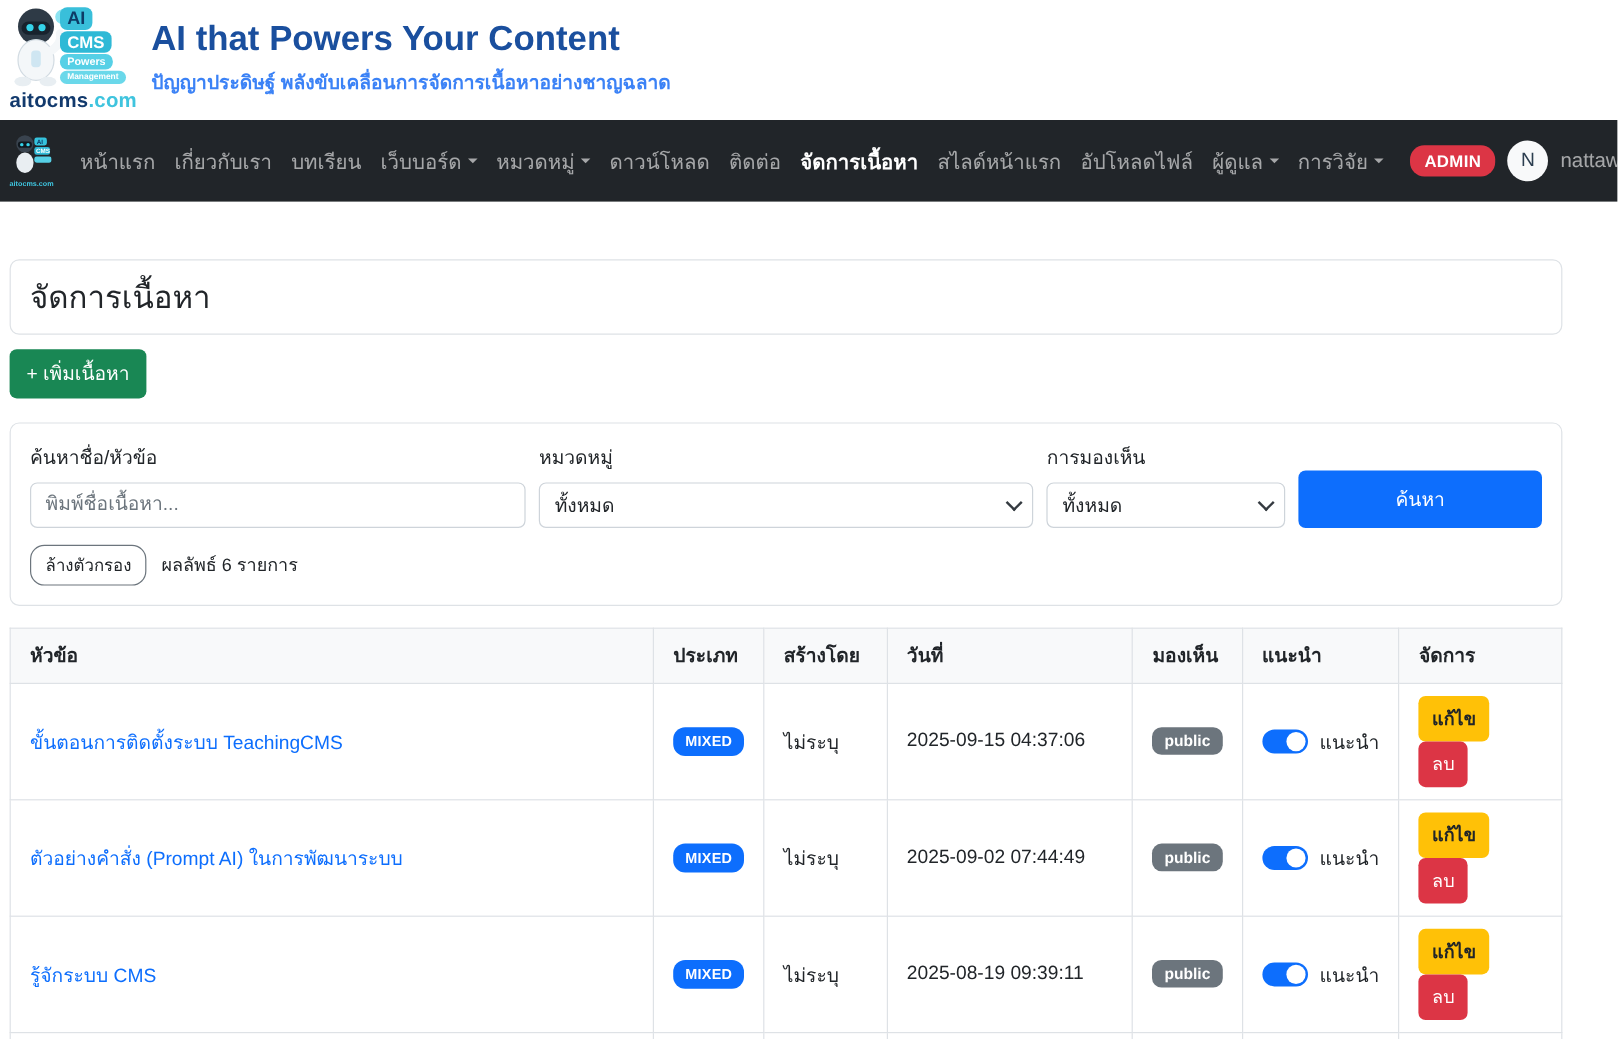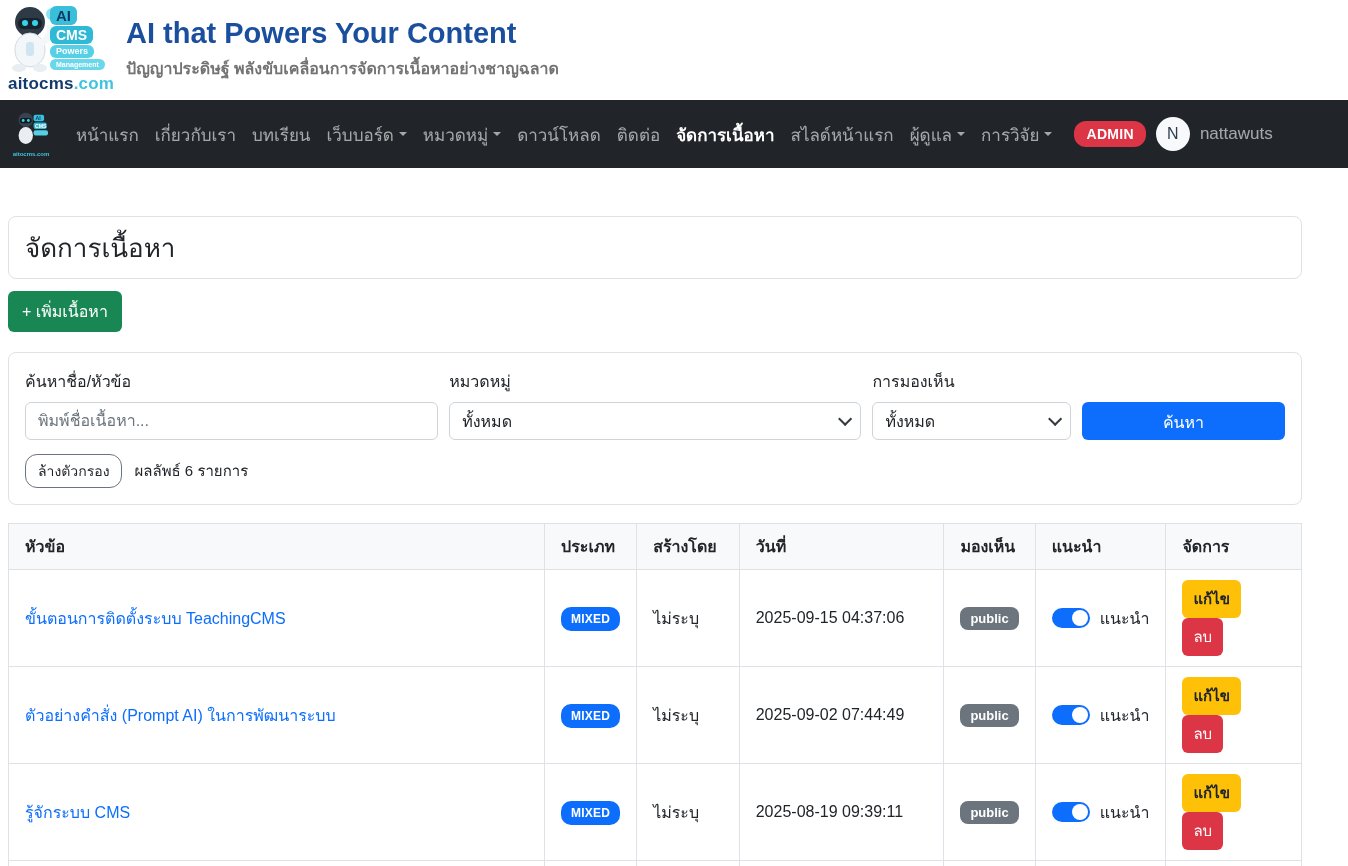--- a/index.html
+++ b/index.html
@@ -17,42 +17,42 @@
   .logo-badges { position:absolute; left:44px; top:0; display:flex; flex-direction:column; align-items:flex-start; gap:1px; }
   .logo-badge { background:#45c8e0; color:#fff; font-weight:bold; border-radius:6px; line-height:1; padding:2px 6px; }
   .logo-badge.b1 { font-size:15px; background:#39bfda; color:#0d3b66; }
   .logo-badge.b2 { font-size:14px; background:#2fb9d6; }
   .logo-badge.b3 { font-size:9px; background:#56d0e6; }
   .logo-badge.b4 { font-size:7px; background:#6ad8ea; }
   .brand-domain { font-size:17px; font-weight:bold; color:#123a6d; margin:2px 0 0 2px; letter-spacing:.2px; }
   .brand-domain .tld { color:#3fc4de; }
   .brand-text { margin-left:12px; padding-top:12px; }
   .brand-title { font-size:29px; font-weight:bold; color:#1a4f9e; line-height:1.1; }
-  .brand-subtitle { font-size:16px; font-weight:bold; color:#737373; margin-top:6px; }
+  .brand-subtitle { font-size:16px; font-weight:bold; color:#3b82f6; margin-top:6px; }
 
   
   .navbar { background:#212529; height:68px; display:flex; align-items:center; padding:0 16px 0 8px; }
   .nav-brand { width:46px; height:52px; margin-right:14px; display:flex; flex-direction:column; align-items:center; justify-content:center; cursor:pointer; }
   .nav-brand .mini-domain { font-size:6px; color:#3fc4de; font-weight:bold; margin-top:1px; }
   .nav-list { display:flex; align-items:center; list-style:none; margin:0; padding:0; }
   .nav-item { color:rgba(255,255,255,.6); font-size:17px; padding:8px 8px; cursor:pointer; white-space:nowrap; display:flex; align-items:center; gap:5px; }
   .nav-item.active { color:#ffffff; font-weight:bold; }
   .caret { width:0; height:0; border-left:4px solid transparent; border-right:4px solid transparent; border-top:4px solid rgba(255,255,255,.6); display:inline-block; }
   .nav-right { display:flex; align-items:center; margin-left:14px; gap:10px; }
   .admin-badge { background:#dc3545; color:#fff; font-weight:bold; font-size:14px; padding:5px 12px; border-radius:12px; letter-spacing:.3px; }
   .avatar { width:34px; height:34px; border-radius:50%; background:#f8f9fa; color:#2c3e50; display:flex; align-items:center; justify-content:center; font-size:16px; }
   .username { color:rgba(255,255,255,.6); font-size:17px; display:flex; align-items:center; gap:6px; cursor:pointer; }
 
   
   .content { margin:48px 46px 0 8px; }
   .page-title-card { border:1px solid #dee2e6; border-radius:8px; padding:10px 16px; margin-bottom:12px; }
   .page-title { font-size:26px; color:#212529; }
   .btn { border:none; border-radius:6px; cursor:pointer; font-family:inherit; }
   .btn-add { background:#198754; color:#fff; font-size:16px; padding:8px 14px; margin:0 0 20px 0; }
-  .btn-search { background:#0d6efd; color:#fff; font-size:16px; padding:8px 14px; width:203px; height:38px; }
+  .btn-search { background:#0d6efd; color:#fff; font-size:16px; padding:8px 14px; width:203px; height:48px; }
   .btn-clear { background:#fff; color:#212529; border:1px solid #6c757d; border-radius:12px; font-size:14px; padding:5px 12px; cursor:pointer; font-family:Liberation Mono, monospace; }
 
   .filter-card { border:1px solid #dee2e6; border-radius:8px; padding:16px; margin-bottom:18px; }
   .filter-row { display:flex; gap:11px; align-items:flex-end; }
   .filter-group { display:flex; flex-direction:column; }
   .fg-search { width:414px; } .fg-category { width:413px; } .fg-visibility { width:199px; }
   .filter-label { font-size:16px; margin-bottom:8px; color:#212529; }
   .text-input { height:38px; border:1px solid #ced4da; border-radius:6px; padding:0 12px; font-size:16px; font-family:inherit; color:#212529; width:100%; }
   .text-input::placeholder { color:#6c757d; }
   .select-box { height:38px; border:1px solid #ced4da; border-radius:6px; padding:0 12px; font-size:16px; display:flex; align-items:center; justify-content:space-between; cursor:pointer; background:#fff; }
@@ -147,20 +147,23 @@
     <li class="nav-item">
         <span>ติดต่อ</span>
       </li>
     <li class="nav-item active">
         <span>จัดการเนื้อหา</span>
       </li>
     <li class="nav-item">
         <span>สไลด์หน้าแรก</span>
       </li>
     <li class="nav-item">
+        <span>อัปโหลดไฟล์</span>
+      </li>
+    <li class="nav-item">
         <span>ผู้ดูแล</span>
         <span class="caret"></span>
       </li>
     <li class="nav-item">
         <span>การวิจัย</span>
         <span class="caret"></span>
       </li>
   </ul>
   <div class="nav-right">
     <span class="admin-badge">ADMIN</span>

